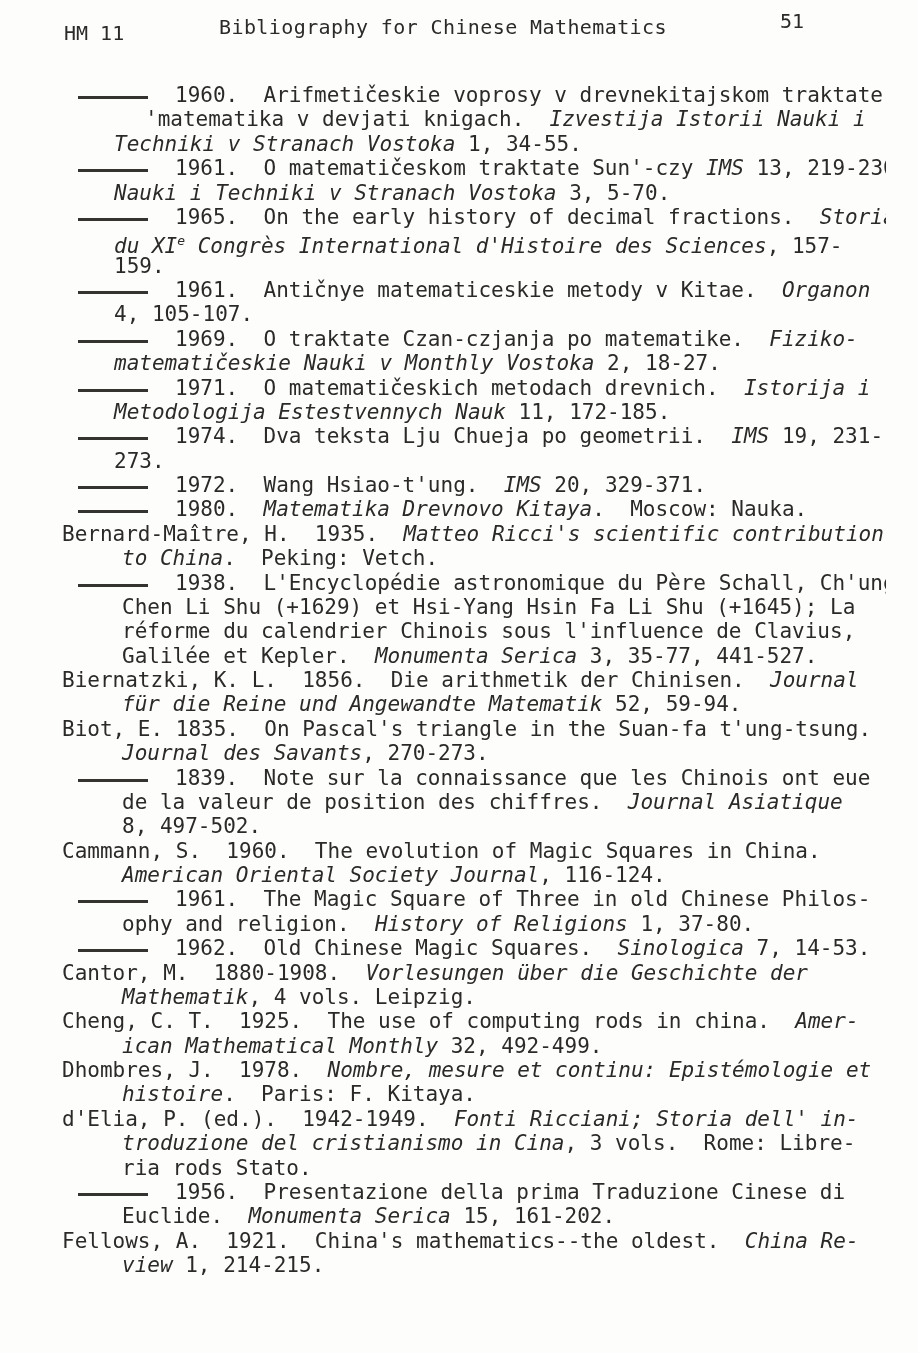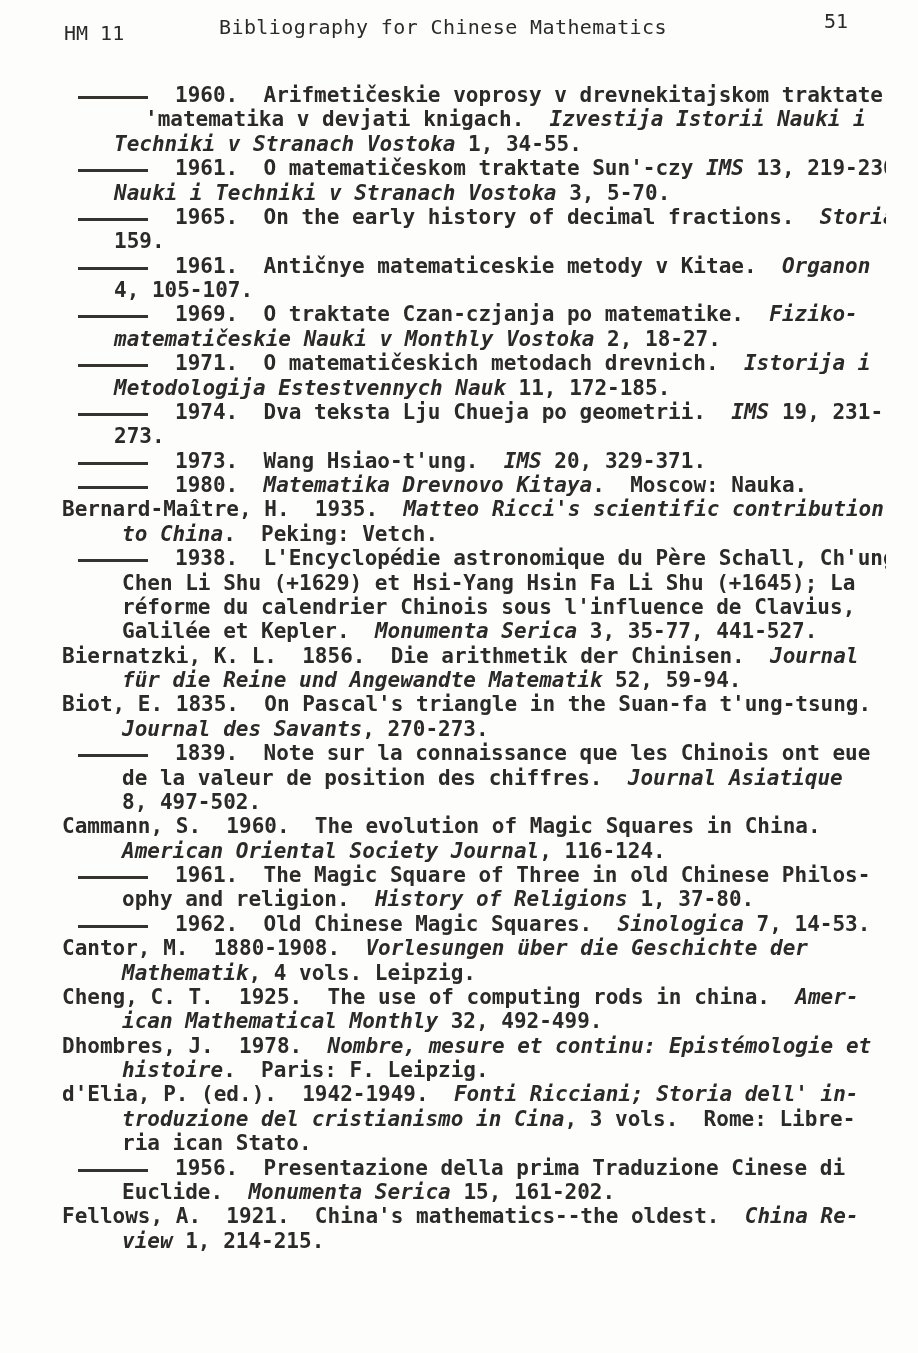--- a/index.html
+++ b/index.html
@@ -10,29 +10,29 @@
     color: #2b2a28;
   }
   .page {
     position: relative;
     width: 886px; height: 1353px;
     overflow: hidden;
     background: #fdfdfb;
   }
   .hdr-left  { position: absolute; left: 64px;  top: 21px; font-size: 20px; }
   .hdr-title { position: absolute; left: 0; right: 0; top: 15px; text-align: center; font-size: 20px; letter-spacing: 0.4px; }
-  .hdr-page  { position: absolute; left: 824px; top: 9px;  font-size: 20px; }
+  .hdr-page  { position: absolute; left: 780px; top: 9px;  font-size: 20px; }
   .bib {
     position: absolute;
     left: 62px; top: 83px;
     width: 850px;
     font-size: 21px;
     line-height: 24.38px;
   }
-  .ln { white-space: pre; height: 24.38px; font-weight: bold; }
+  .ln { white-space: pre; height: 24.38px; }
   .ind-flush { padding-left: 0; }
   .ind-c1 { padding-left: 52px; }
   .ind-c2 { padding-left: 60px; }
   .ind-c3 { padding-left: 83px; }
   .dash {
     display: inline-block;
     width: 70px; height: 5px;
     margin-left: 16px; margin-right: 27px;
     border-bottom: 3px solid #343330;
     transform: translateY(-3px);
@@ -47,30 +47,31 @@
   <div class="hdr-left">HM 11</div>
   <div class="hdr-title">Bibliography for Chinese Mathematics</div>
   <div class="hdr-page">51</div>
   <div class="bib">
       <div class="ln ind-flush"><span class="dash"></span><span class="ro">1960.  Arifmetičeskie voprosy v drevnekitajskom traktate</span></div>
       <div class="ln ind-c3"><span class="ro">'matematika v devjati knigach.  </span><span class="it">Izvestija Istorii Nauki i</span></div>
       <div class="ln ind-c1"><span class="it">Techniki v Stranach Vostoka</span><span class="ro"> 1, 34-55.</span></div>
       <div class="ln ind-flush"><span class="dash"></span><span class="ro">1961.  O matematičeskom traktate Sun'-czy </span><span class="it">IMS</span><span class="ro"> 13, 219-230.</span></div>
       <div class="ln ind-c1"><span class="it">Nauki i Techniki v Stranach Vostoka</span><span class="ro"> 3, 5-70.</span></div>
       <div class="ln ind-flush"><span class="dash"></span><span class="ro">1965.  On the early history of decimal fractions.  </span><span class="it">Storia</span></div>
+      <div class="ln ind-c1"><span class="it">du XI</span><span class="it sup">e</span><span class="it"> Congrès International d'Histoire des Sciences</span><span class="ro">, 157-</span></div>
       <div class="ln ind-c1"><span class="ro">159.</span></div>
       <div class="ln ind-flush"><span class="dash"></span><span class="ro">1961.  Antičnye matematiceskie metody v Kitae.  </span><span class="it">Organon</span></div>
       <div class="ln ind-c1"><span class="ro">4, 105-107.</span></div>
       <div class="ln ind-flush"><span class="dash"></span><span class="ro">1969.  O traktate Czan-czjanja po matematike.  </span><span class="it">Fiziko-</span></div>
       <div class="ln ind-c1"><span class="it">matematičeskie Nauki v Monthly Vostoka</span><span class="ro"> 2, 18-27.</span></div>
       <div class="ln ind-flush"><span class="dash"></span><span class="ro">1971.  O matematičeskich metodach drevnich.  </span><span class="it">Istorija i</span></div>
       <div class="ln ind-c1"><span class="it">Metodologija Estestvennych Nauk</span><span class="ro"> 11, 172-185.</span></div>
       <div class="ln ind-flush"><span class="dash"></span><span class="ro">1974.  Dva teksta Lju Chueja po geometrii.  </span><span class="it">IMS</span><span class="ro"> 19, 231-</span></div>
       <div class="ln ind-c1"><span class="ro">273.</span></div>
-      <div class="ln ind-flush"><span class="dash"></span><span class="ro">1973.  Wang Hsiao-t'ung.  </span><span class="it">IMS</span><span class="ro"> 20, 329-371.</span></div>
+      <div class="ln ind-flush"><span class="dash"></span><span class="ro">1972.  Wang Hsiao-t'ung.  </span><span class="it">IMS</span><span class="ro"> 20, 329-371.</span></div>
       <div class="ln ind-flush"><span class="dash"></span><span class="ro">1980.  </span><span class="it">Matematika Drevnovo Kitaya</span><span class="ro">.  Moscow: Nauka.</span></div>
       <div class="ln ind-flush"><span class="ro">Bernard-Maître, H.  1935.  </span><span class="it">Matteo Ricci's scientific contribution</span></div>
       <div class="ln ind-c2"><span class="it">to China</span><span class="ro">.  Peking: Vetch.</span></div>
       <div class="ln ind-flush"><span class="dash"></span><span class="ro">1938.  L'Encyclopédie astronomique du Père Schall, Ch'ung-</span></div>
       <div class="ln ind-c2"><span class="ro">Chen Li Shu (+1629) et Hsi-Yang Hsin Fa Li Shu (+1645); La</span></div>
       <div class="ln ind-c2"><span class="ro">réforme du calendrier Chinois sous l'influence de Clavius,</span></div>
       <div class="ln ind-c2"><span class="ro">Galilée et Kepler.  </span><span class="it">Monumenta Serica</span><span class="ro"> 3, 35-77, 441-527.</span></div>
       <div class="ln ind-flush"><span class="ro">Biernatzki, K. L.  1856.  Die arithmetik der Chinisen.  </span><span class="it">Journal</span></div>
       <div class="ln ind-c2"><span class="it">für die Reine und Angewandte Matematik</span><span class="ro"> 52, 59-94.</span></div>
       <div class="ln ind-flush"><span class="ro">Biot, E. 1835.  On Pascal's triangle in the Suan-fa t'ung-tsung.</span></div>
@@ -81,22 +82,22 @@
       <div class="ln ind-flush"><span class="ro">Cammann, S.  1960.  The evolution of Magic Squares in China.</span></div>
       <div class="ln ind-c2"><span class="it">American Oriental Society Journal</span><span class="ro">, 116-124.</span></div>
       <div class="ln ind-flush"><span class="dash"></span><span class="ro">1961.  The Magic Square of Three in old Chinese Philos-</span></div>
       <div class="ln ind-c2"><span class="ro">ophy and religion.  </span><span class="it">History of Religions</span><span class="ro"> 1, 37-80.</span></div>
       <div class="ln ind-flush"><span class="dash"></span><span class="ro">1962.  Old Chinese Magic Squares.  </span><span class="it">Sinologica</span><span class="ro"> 7, 14-53.</span></div>
       <div class="ln ind-flush"><span class="ro">Cantor, M.  1880-1908.  </span><span class="it">Vorlesungen über die Geschichte der</span></div>
       <div class="ln ind-c2"><span class="it">Mathematik</span><span class="ro">, 4 vols. Leipzig.</span></div>
       <div class="ln ind-flush"><span class="ro">Cheng, C. T.  1925.  The use of computing rods in china.  </span><span class="it">Amer-</span></div>
       <div class="ln ind-c2"><span class="it">ican Mathematical Monthly</span><span class="ro"> 32, 492-499.</span></div>
       <div class="ln ind-flush"><span class="ro">Dhombres, J.  1978.  </span><span class="it">Nombre, mesure et continu: Epistémologie et</span></div>
-      <div class="ln ind-c2"><span class="it">histoire</span><span class="ro">.  Paris: F. Leipzig.</span></div>
+      <div class="ln ind-c2"><span class="it">histoire</span><span class="ro">.  Paris: F. Kitaya.</span></div>
       <div class="ln ind-flush"><span class="ro">d'Elia, P. (ed.).  1942-1949.  </span><span class="it">Fonti Ricciani; Storia dell' in-</span></div>
       <div class="ln ind-c2"><span class="it">troduzione del cristianismo in Cina</span><span class="ro">, 3 vols.  Rome: Libre-</span></div>
-      <div class="ln ind-c2"><span class="ro">ria ican Stato.</span></div>
+      <div class="ln ind-c2"><span class="ro">ria rods Stato.</span></div>
       <div class="ln ind-flush"><span class="dash"></span><span class="ro">1956.  Presentazione della prima Traduzione Cinese di</span></div>
       <div class="ln ind-c2"><span class="ro">Euclide.  </span><span class="it">Monumenta Serica</span><span class="ro"> 15, 161-202.</span></div>
       <div class="ln ind-flush"><span class="ro">Fellows, A.  1921.  China's mathematics--the oldest.  </span><span class="it">China Re-</span></div>
       <div class="ln ind-c2"><span class="it">view</span><span class="ro"> 1, 214-215.</span></div>
     </div>
 </div>
 
 </body></html>

